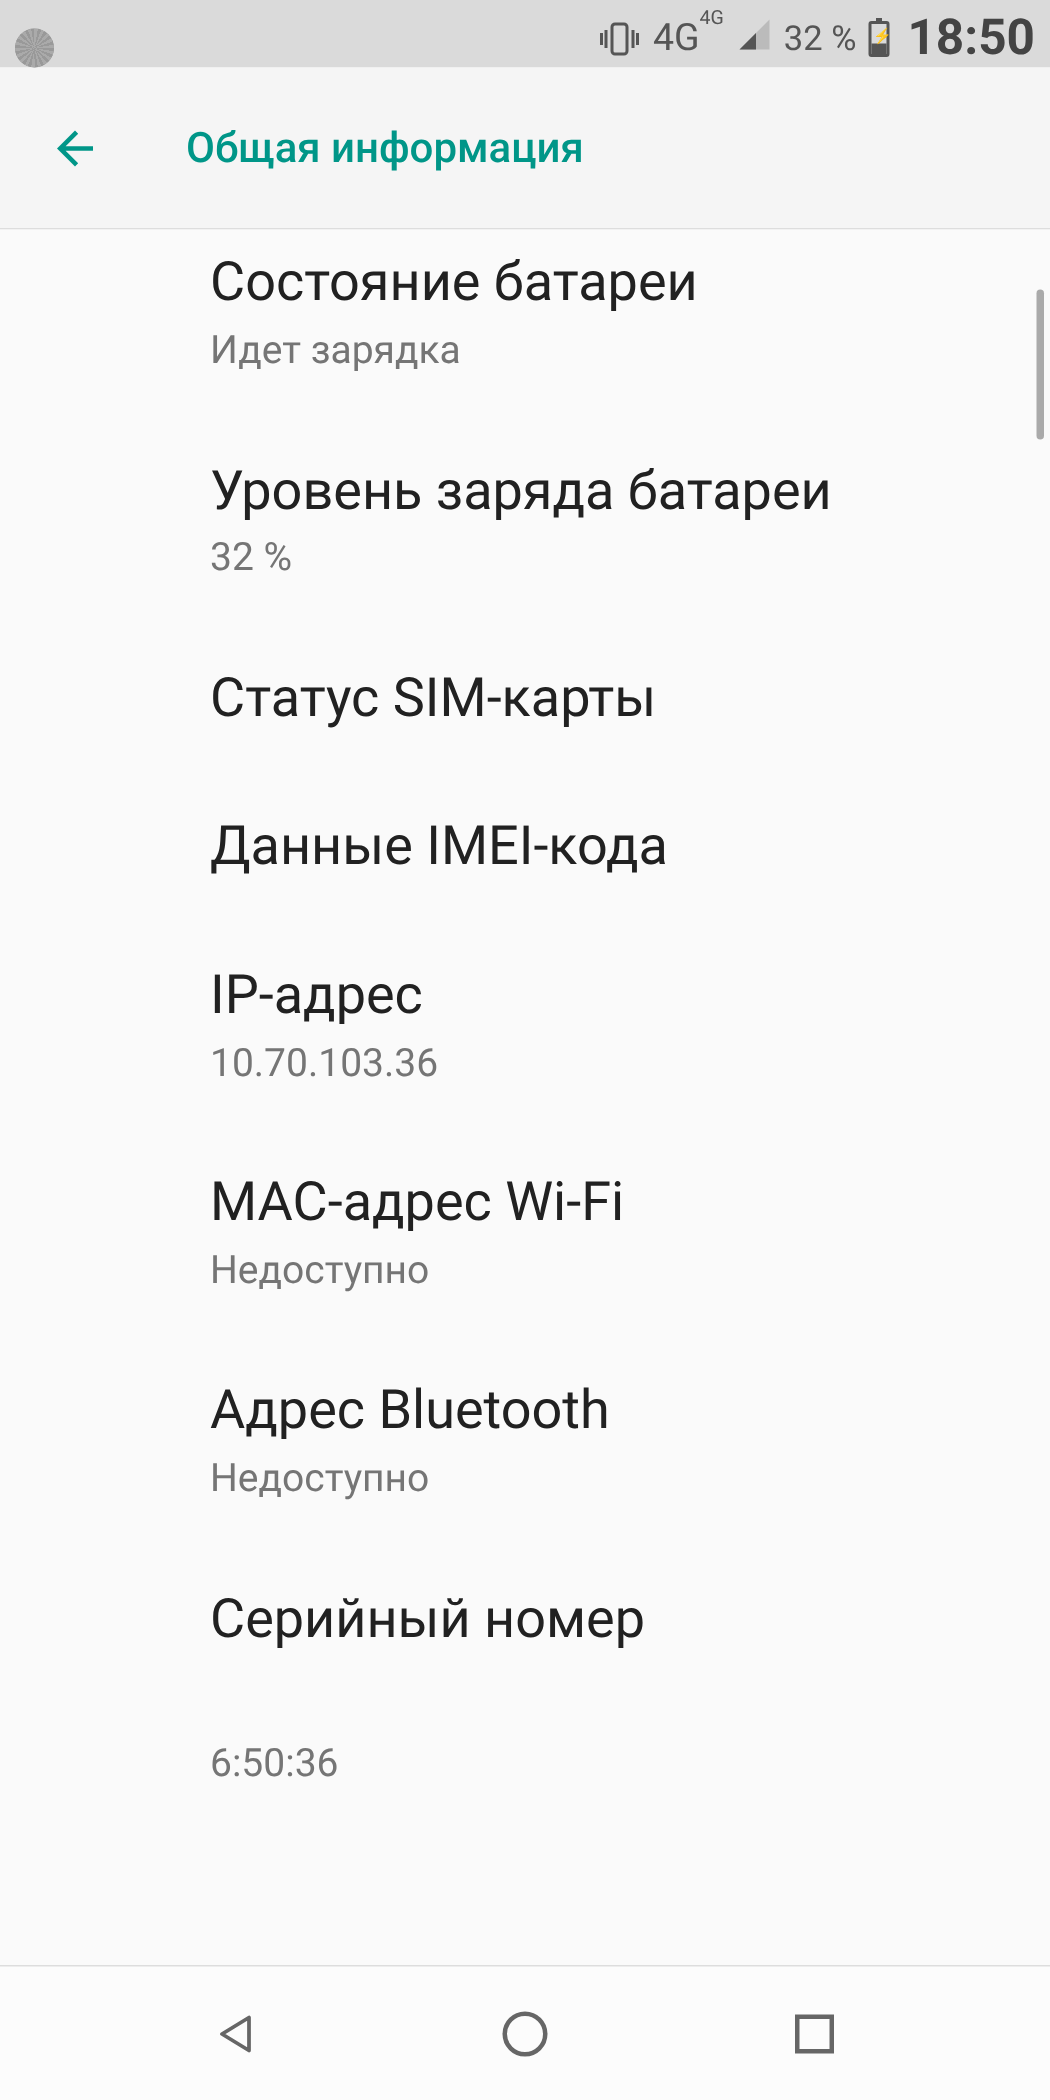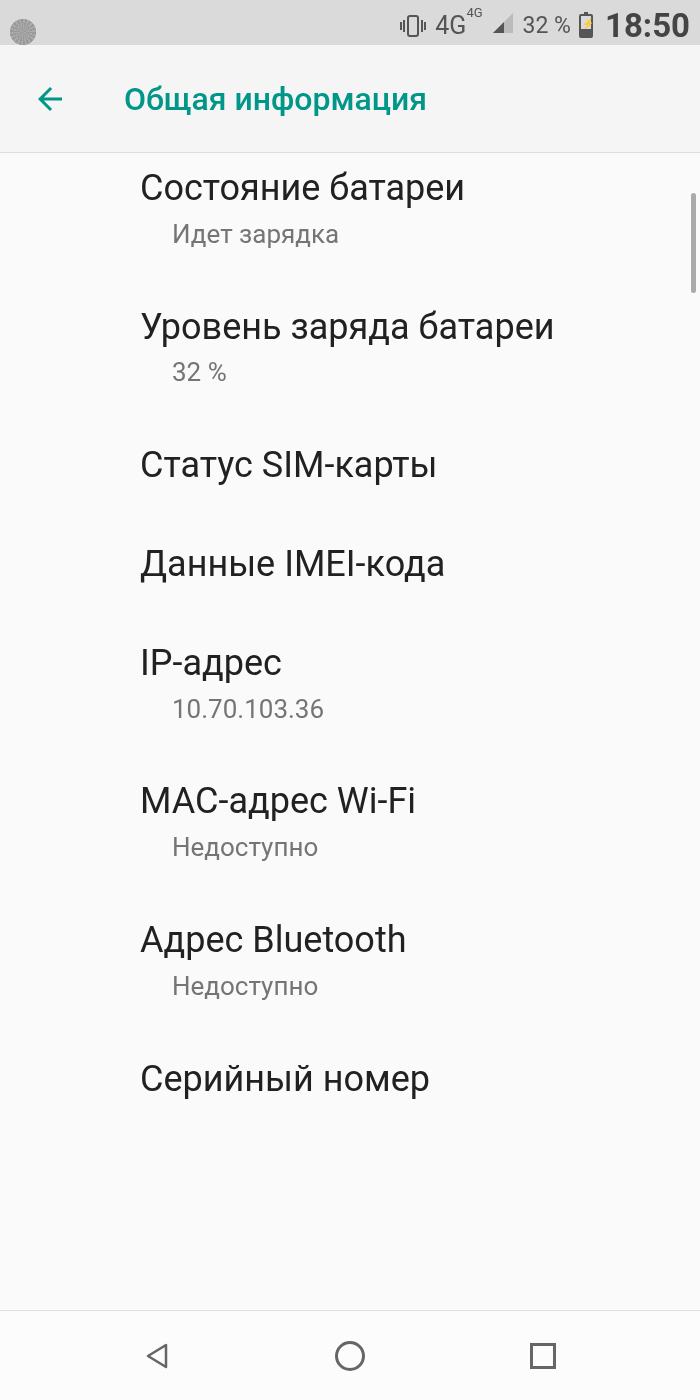--- a/index.html
+++ b/index.html
@@ -120,21 +120,21 @@
       display: flex;
       align-items: center;
       justify-content: center;
       cursor: pointer;
     }
     .back-arrow svg {
       width: 36px;
       height: 36px;
     }
     .page-title {
-      font-size: 32px;
+      font-size: 28px;
       color: #009688;
       font-weight: 500;
     }
     .content {
       padding-left: 140px;
       padding-right: 20px;
       background: #fafafa;
       height: calc(100% - 45px - 108px - 90px);
       overflow: hidden;
       position: relative;
@@ -155,21 +155,20 @@
       font-size: 36px;
       color: #212121;
       font-weight: 400;
       line-height: 1.3;
     }
     .item-value {
       font-size: 26px;
       color: #757575;
       margin-top: 6px;
       line-height: 1.3;
-      margin-left: 32px;
     }
     .item:first-child {
       padding-top: 12px;
     }
     .nav-bar {
       position: absolute;
       bottom: 0;
       left: 0;
       right: 0;
       height: 90px;
@@ -269,20 +268,21 @@
         <div class="item-value">Недоступно</div>
       </div>
       <div class="item">
         <div class="item-title">Адрес Bluetooth</div>
         <div class="item-value">Недоступно</div>
       </div>
       <div class="item">
         <div class="item-title">Серийный номер</div>
       </div>
       <div class="item">
+        <div class="item-value">6:50:36</div>
       </div>
     </div>
 </div>
 
 <div class="nav-bar">
   <div class="nav-btn">
     <svg width="30" height="30" viewBox="0 0 30 30">
       <path d="M24 4 L24 26 L6 15 Z" fill="none" stroke="#666" stroke-width="2.5" stroke-linejoin="round"></path>
     </svg>
   </div>

